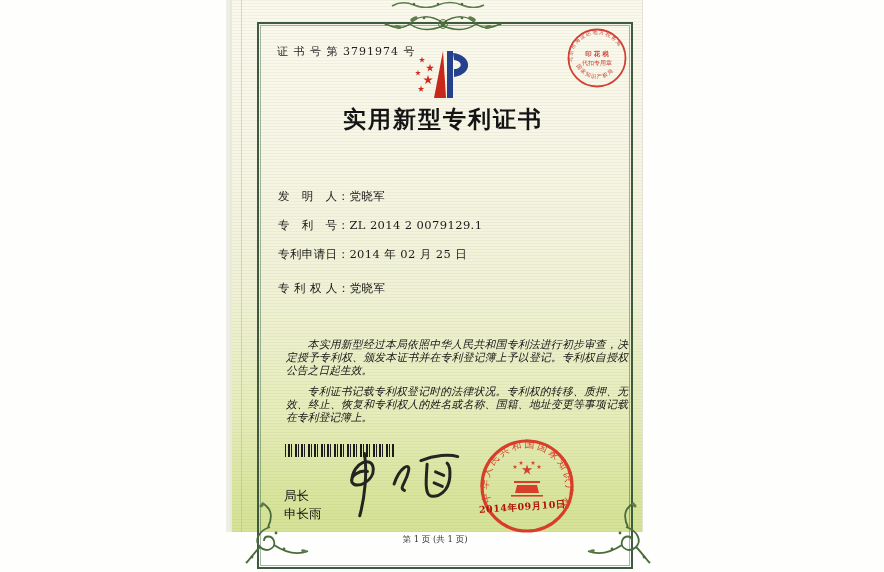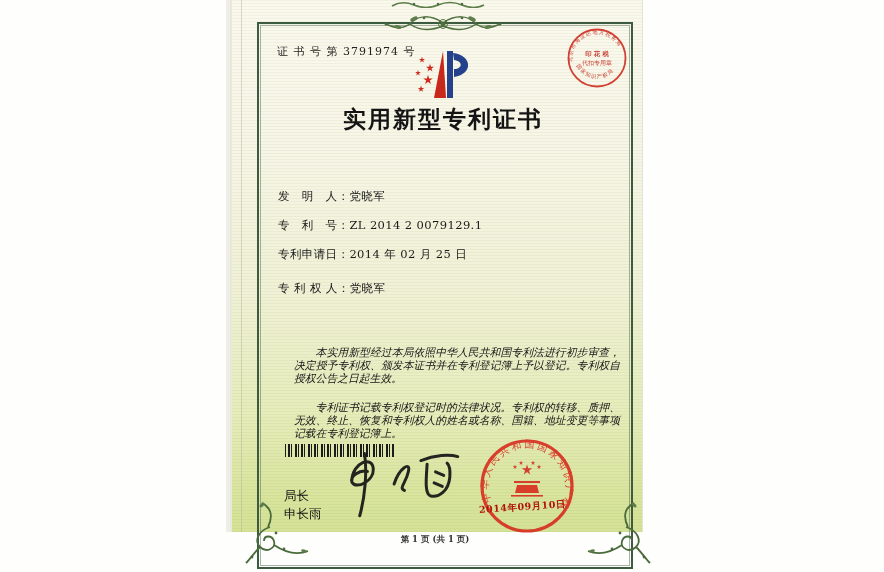--- a/index.html
+++ b/index.html
@@ -23,33 +23,33 @@
   .frame::after{content:"";position:absolute;inset:1px;border:1px solid rgba(60,91,65,.45);}
 
   .abs{position:absolute;}
   .cert-number{left:45px;top:44px;font-size:11px;color:#222;letter-spacing:1px;}
   .title{left:25px;top:104px;width:372px;text-align:center;font-size:23px;font-weight:700;
     color:#141414;letter-spacing:2px;}
   .row{left:46px;font-size:11.5px;color:#1a1a1a;letter-spacing:.4px;white-space:nowrap;}
   .row .lbl{font-weight:400;}
   .body-text{left:46px;top:331px;width:358px;font-size:10.8px;line-height:12.9px;
     color:#141414;text-align:justify;font-style:italic;}
-  .body-text p{margin:16px;text-indent:2em;}
+  .body-text p{margin:8px;text-indent:2em;}
 
   .barcode{left:53px;top:444px;width:110px;height:13px;
     background:repeating-linear-gradient(90deg,#1c1c1c 0 1px,transparent 1px 3px,
       #1c1c1c 3px 5px,transparent 5px 6px,#1c1c1c 6px 7px,transparent 7px 10px,
       #1c1c1c 10px 12px,transparent 12px 13px);}
 
   .signer{left:52px;top:467px;font-size:12.5px;font-weight:400;color:#111;line-height:18px;margin-top:20px;}
   .signature{left:92px;top:444px;}
   .seal{left:246px;top:437px;}
   .seal-date{left:247px;top:501px;font-size:9.5px;font-weight:700;color:#b01409;
     transform:rotate(-4deg);letter-spacing:.5px;white-space:nowrap;}
-  .footer{left:25px;top:534px;width:356px;text-align:center;font-size:8.5px;color:#333;font-weight:bold;}
+  .footer{left:25px;top:534px;width:356px;text-align:center;font-size:8.5px;color:#333;}
   .tax-seal{left:333px;top:26px;}
   .logo{left:176px;top:46px;}
   .garland{left:146px;top:12px;}
   .top-strip{left:158px;top:0;}
   .corner-bl{left:8px;top:497px;}
   .corner-br{left:352px;top:497px;transform:scaleX(-1);}
 </style>
 </head>
 <body>
 

